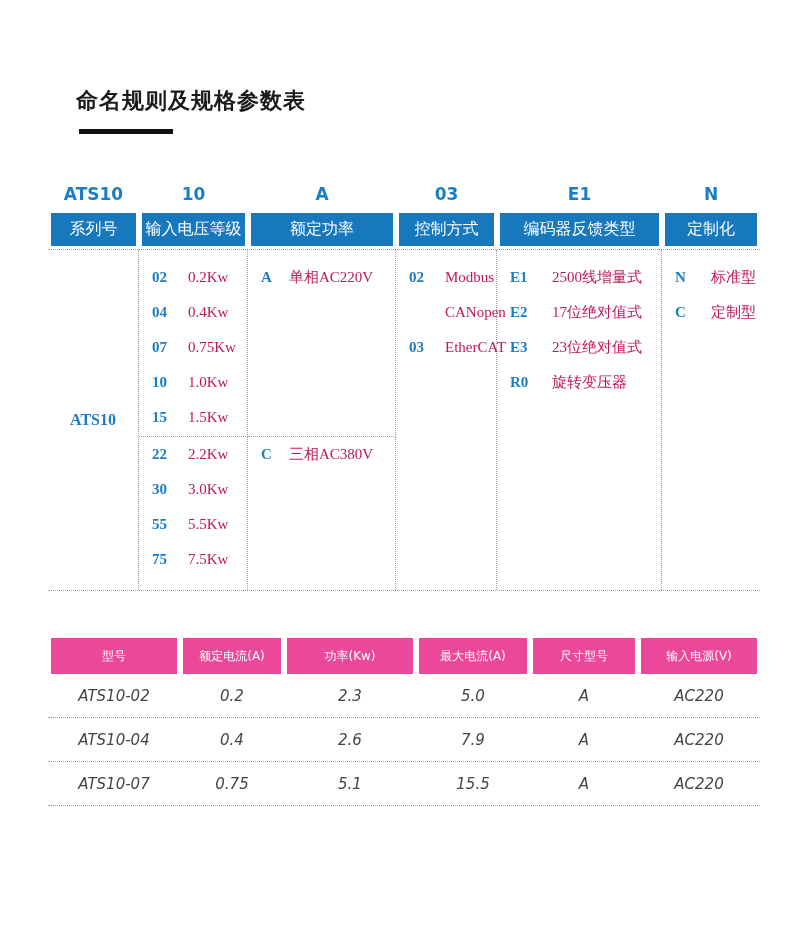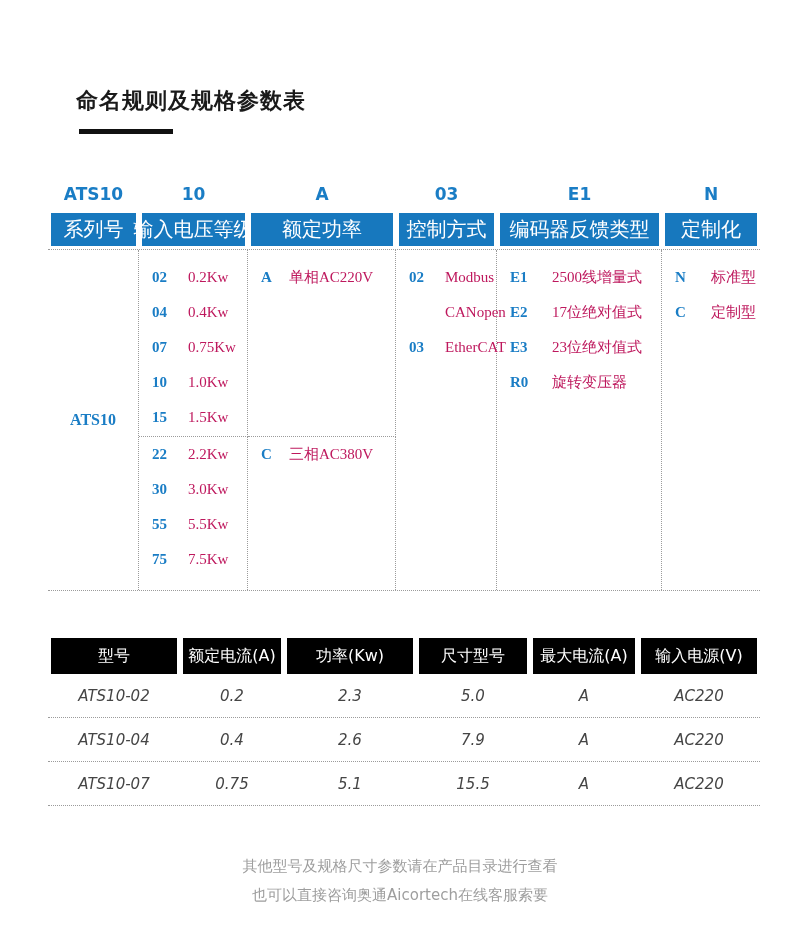--- a/index.html
+++ b/index.html
@@ -10,21 +10,21 @@
   }
   
   .title-wrap{padding:62px 0 0 76px;}
   .page-title{margin:0;font-size:22px;font-weight:bold;color:#1a1a1a;letter-spacing:1px;}
   .title-underline{width:94px;height:5px;background:#111;margin:13px 0 0 3px;}
   
   .naming{margin:50px 0 0 48px;width:712px;}
   .grid6{display:grid;grid-template-columns:91px 109px 148px 101px 165px 98px;}
   .codes-row span{text-align:center;color:#1a7dc5;font-weight:bold;font-size:17px;}
   .headers-row{margin-top:9px;}
-  .hcell{margin:0 3px;background:#1778be;color:#fff;font-size:20px;height:33px;
+  .hcell{margin:0 3px;background:#1778be;color:#fff;font-size:16px;height:33px;
          display:flex;align-items:center;justify-content:center;white-space:nowrap;}
   .body-grid{display:grid;grid-template-columns:91px 109px 148px 101px 165px 98px;
              grid-template-rows:187px 153px;margin-top:3px;
              border-top:1px dotted #9b9b9b;border-bottom:1px dotted #9b9b9b;}
   .bcell{border-right:1px dotted #9b9b9b;box-sizing:border-box;font-family:Liberation Serif, serif;}
   .cell-series{grid-area:1/1/3/2;display:flex;align-items:center;justify-content:center;
                color:#1a7dc5;font-weight:bold;font-size:16px;}
   .cell-power1{grid-area:1/2/2/3;border-bottom:1px dotted #9b9b9b;padding-top:10px;}
   .cell-volt1 {grid-area:1/3/2/4;border-bottom:1px dotted #9b9b9b;padding-top:10px;}
   .cell-control{grid-area:1/4/3/5;padding-top:10px;}
@@ -34,21 +34,21 @@
   .cell-volt2 {grid-area:2/3/3/4;padding-top:0;}
   .item{height:35px;display:flex;align-items:center;padding-left:13px;font-size:15px;white-space:nowrap;}
   .item .code{color:#1a7dc5;font-weight:bold;min-width:26px;}
   .item .lbl{color:#be185d;margin-left:10px;}
   .cell-encoder .item .code{min-width:28px;}
   .cell-encoder .item .lbl{margin-left:14px;}
   .cell-volt1 .item .code,.cell-volt2 .item .code{min-width:18px;}
   
   .spec{margin:47px 0 0 48px;width:712px;}
   .spec-grid{display:grid;grid-template-columns:132px 104px 132px 114px 108px 122px;}
-  .spec-hcell{margin:0 3px;background:#000000;color:#fff;height:36px;font-size:16px;
+  .spec-hcell{margin:0 3px;background:#ec4899;color:#fff;height:36px;font-size:12px;
               display:flex;align-items:center;justify-content:center;white-space:nowrap;}
   .spec-row{height:43px;align-items:center;border-bottom:1px dotted #9b9b9b;font-style:italic;}
   .spec-cell{text-align:center;color:#454545;font-size:15px;}
   
   .footer{margin-top:46px;text-align:center;color:#9e9e9e;font-size:15px;line-height:29px;}
   .bottom-bar{position:absolute;left:0;bottom:0;width:100%;height:10px;
               background:linear-gradient(90deg,#155a9d 0%,#1d7ec0 55%,#2ba0d6 100%);}
 </style>
 </head>
 <body>
@@ -188,22 +188,22 @@
       </div>
 
     </div>
   </div>
 
   <div class="spec">
     <div class="spec-grid">
       <div class="spec-hcell">型号</div>
       <div class="spec-hcell">额定电流(A)</div>
       <div class="spec-hcell">功率(Kw)</div>
+      <div class="spec-hcell">最大电流(A)</div>
       <div class="spec-hcell">尺寸型号</div>
-      <div class="spec-hcell">最大电流(A)</div>
       <div class="spec-hcell">输入电源(V)</div>
     </div>
 
     <div class="spec-grid spec-row">
       <div class="spec-cell">ATS10-02</div>
       <div class="spec-cell">0.2</div>
       <div class="spec-cell">2.3</div>
       <div class="spec-cell">5.0</div>
       <div class="spec-cell">A</div>
       <div class="spec-cell">AC220</div>
@@ -219,20 +219,16 @@
     <div class="spec-grid spec-row">
       <div class="spec-cell">ATS10-07</div>
       <div class="spec-cell">0.75</div>
       <div class="spec-cell">5.1</div>
       <div class="spec-cell">15.5</div>
       <div class="spec-cell">A</div>
       <div class="spec-cell">AC220</div>
     </div>
   </div>
 
-  <div class="footer">
-    <div>其他型号及规格尺寸参数请在产品目录进行查看</div>
-    <div>也可以直接咨询奥通Aicortech在线客服索要</div>
-  </div>
 
   <div class="bottom-bar"></div>
 
 </div>
 
 </body></html>

